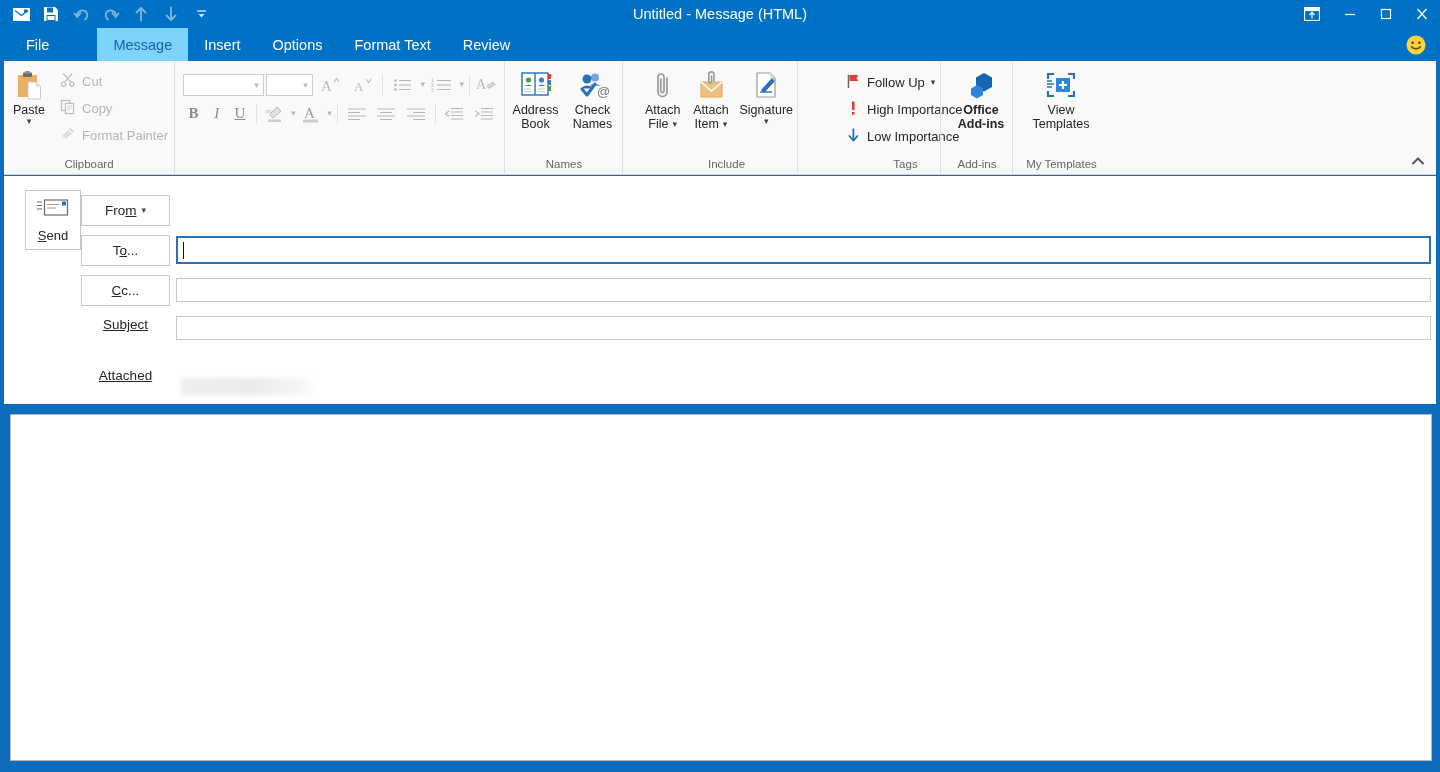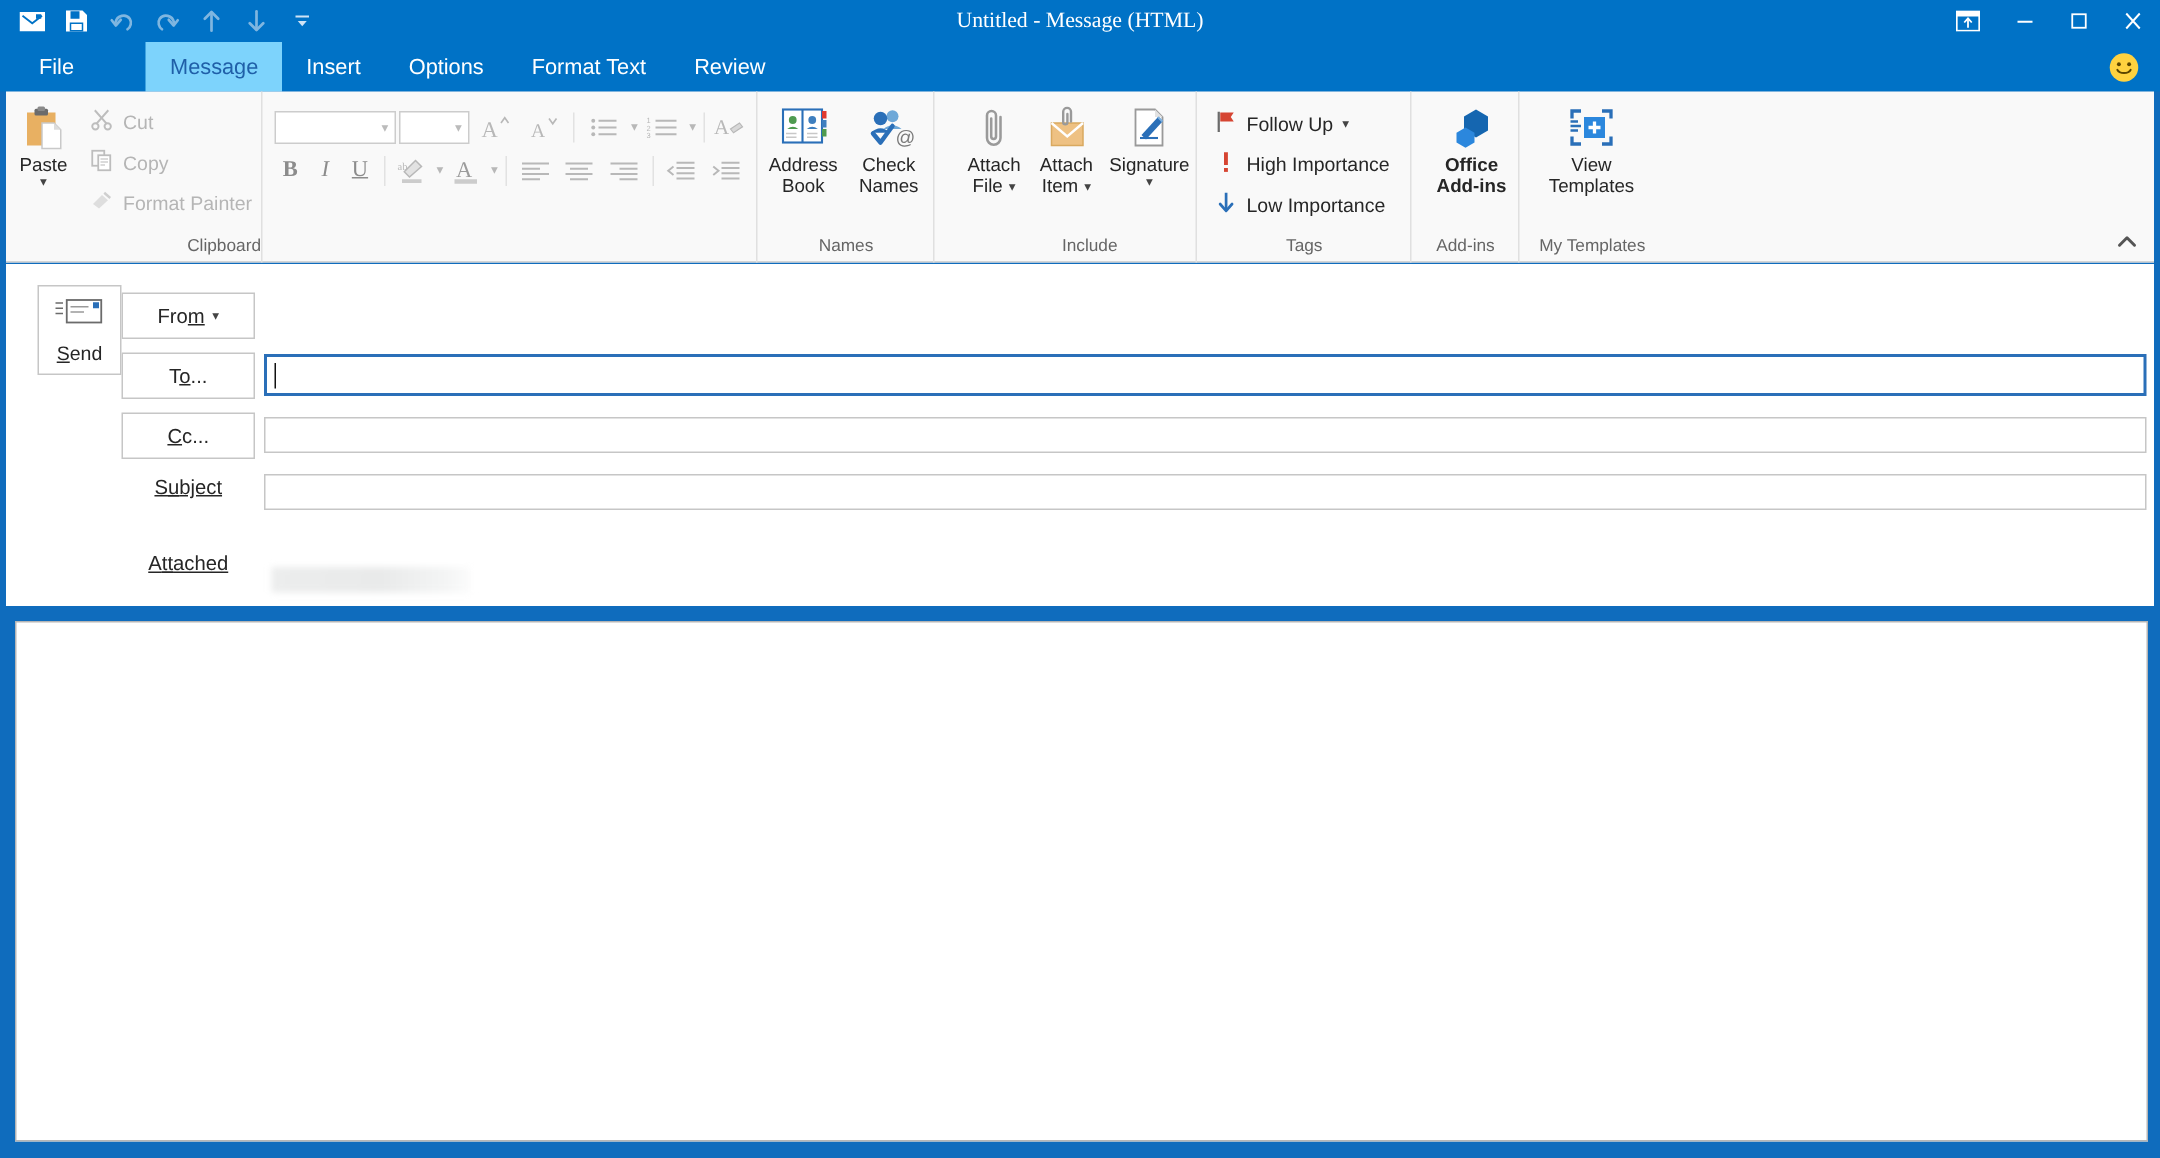--- a/index.html
+++ b/index.html
@@ -10,21 +10,20 @@
     font-size:13px;
     color:#262626;
     -webkit-font-smoothing:antialiased;
   }
   .window { position:absolute; inset:0; background:#0f6cbd; }
 
   
   .titlebar {
     position:absolute; top:0; left:0; width:1440px; height:28px;
     background:#0072c6;
-    font-family:Liberation Serif, serif;
   }
   .qat { position:absolute; left:6px; top:0; height:28px; display:flex; align-items:center; gap:0px; }
   .qat-btn {
     width:30px; height:26px; display:flex; align-items:center; justify-content:center;
     color:#ffffff;
   }
   .qat-btn svg { display:block; }
   .win-title {
     position:absolute; left:0; top:0; width:1440px; height:28px;
     line-height:28px; text-align:center; color:#ffffff; font-size:14.5px;
@@ -78,21 +77,21 @@
   .bigbtn .ic { height:34px; display:flex; align-items:center; justify-content:center; }
   .smallbtn {
     display:flex; align-items:center; gap:6px; height:27px; padding:0 6px;
     font-size:13px; color:#262626; white-space:nowrap;
   }
   .smallbtn.dis { color:#b5b5b5; }
   .caret { font-size:9px; color:#444; line-height:1; }
 
   
   #g-clipboard { width:170px; }
-  #g-clipboard .group-label { width:170px;text-align:right; }
+  #g-clipboard .group-label { width:170px; }
 
   
   #g-basictext { width:330px; }
   #g-basictext .group-label { width:330px; }
   .bt-grid { width:100%; padding:4px 6px 0 8px; }
   .bt-row { display:flex; align-items:center; gap:2px; height:29px; }
   .combo {
     height:22px; border:1px solid #ccc; background:#fff; display:flex; align-items:center;
     justify-content:flex-end; padding-right:4px; color:#bbb; font-size:9px;
   }
@@ -103,21 +102,21 @@
     color:#b8b8b8; font-size:14px;
   }
   .tbtn.wide { width:34px; }
   .sep { width:1px; height:20px; background:#e2e2e2; margin:0 3px; }
 
   
   #g-names { width:118px; }
   #g-names .group-label { width:118px; }
   #g-include { width:175px;padding-left:16px; }
   #g-include .group-label { width:175px; }
-  #g-tags { width:143px; }
+  #g-tags { width:143px;padding-left:36px; }
   #g-tags .group-label { width:143px; }
   #g-addins { width:72px; }
   #g-addins .group-label { width:72px; }
   #g-mytemplates { width:97px; }
   #g-mytemplates .group-label { width:97px; }
 
   .ribbon-collapse {
     position:absolute; right:10px; bottom:4px; width:16px; height:16px; color:#555;
   }
 

